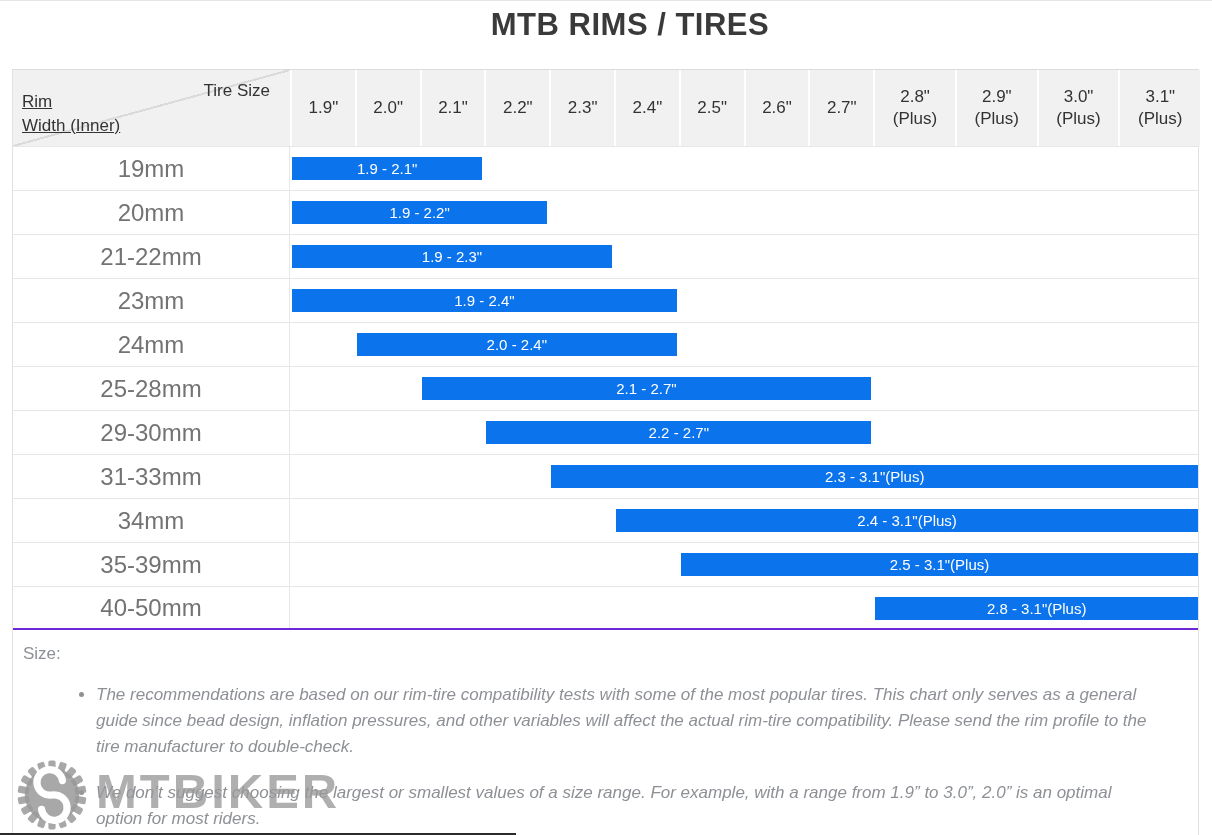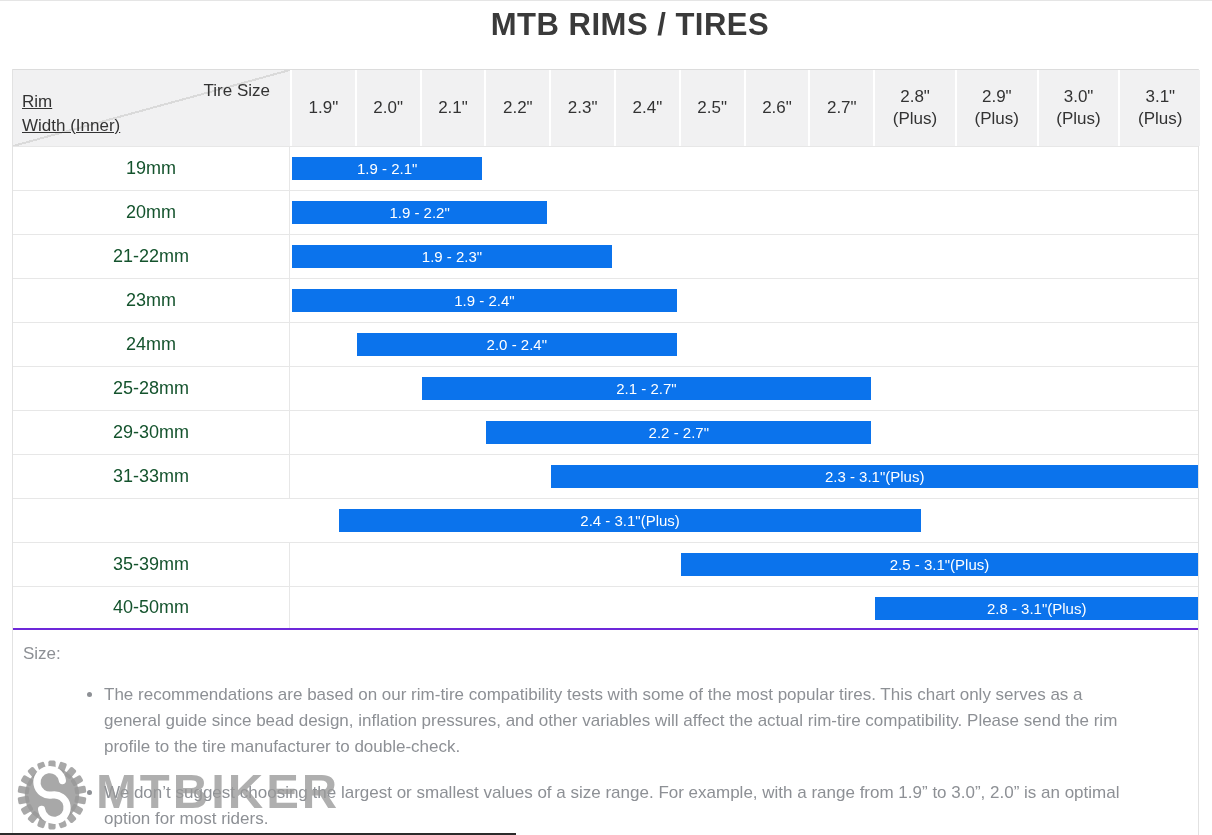--- a/index.html
+++ b/index.html
@@ -60,40 +60,40 @@
   
   .trow {
     display: flex; height: 44px;
     border-top: 1px solid #e7e7e7;
   }
   .trow:last-child { border-bottom: 2px solid #6d28d9; }
   .rlabel {
     width: 277px; flex: 0 0 277px;
     border-right: 1px solid #e7e7e7;
     display: flex; align-items: center; justify-content: center;
-    font-size: 18px; color: #14532d;
+    font-size: 24px; color: #737373;
   }
   .rchart { position: relative; flex: 1 1 auto; }
   .bar {
     position: absolute; top: 10px; height: 23px;
     display: flex; align-items: center; justify-content: center;
     color: #fff; font-size: 15px; white-space: nowrap;
   }
   
   .note-title {
     margin: 14px 0 0 10px;
     font-size: 17px; color: #8d9095;
   }
   .note-list {
     margin: 18px 0 0 0;
     padding-left: 79px; padding-right: 30px;
     max-width: 1170px;
     color: #8d9095; font-size: 17px; line-height: 26px;
   }
-  .note-list li { margin: 12px; }
+  .note-list li { margin: 4px; font-style: italic; }
   .note-list li + li { margin-top: 20px; }
   .note-list li::marker { color: #8d9095; }
   
   .watermark {
     position: absolute; left: 12px; top: 755px;
     display: flex; align-items: flex-start;
     pointer-events: none;
   }
   .watermark svg { display: block; }
   .wm-text {
@@ -215,20 +215,21 @@
           <div class="bar" style="left: 196.4px; width: 384.8px; background: rgb(11, 115, 236);">2.2 - 2.7"</div>
         </div>
       </div>
       <div class="trow">
         <div class="rlabel">31-33mm</div>
         <div class="rchart">
           <div class="bar" style="left: 261.2px; width: 647px; background: rgb(11, 115, 236);">2.3 - 3.1"(Plus)</div>
         </div>
       </div>
       <div class="trow">
+        <div class="rlabel">34mm</div>
         <div class="rchart">
           <div class="bar" style="left: 326px; width: 582.2px; background: rgb(11, 115, 236);">2.4 - 3.1"(Plus)</div>
         </div>
       </div>
       <div class="trow">
         <div class="rlabel">35-39mm</div>
         <div class="rchart">
           <div class="bar" style="left: 390.8px; width: 517.4px; background: rgb(11, 115, 236);">2.5 - 3.1"(Plus)</div>
         </div>
       </div>

